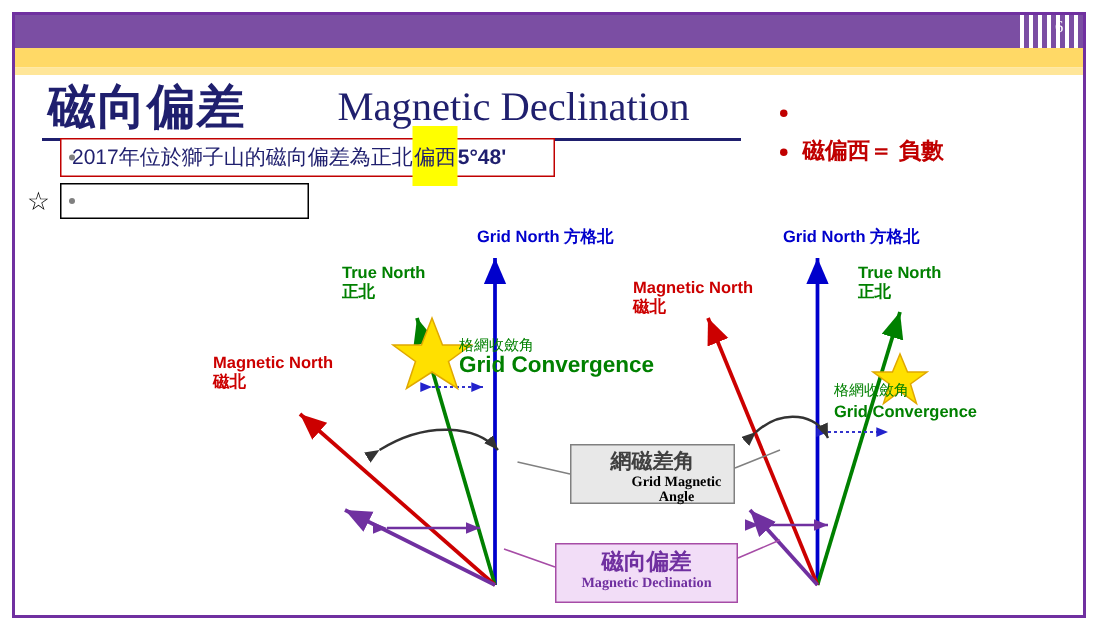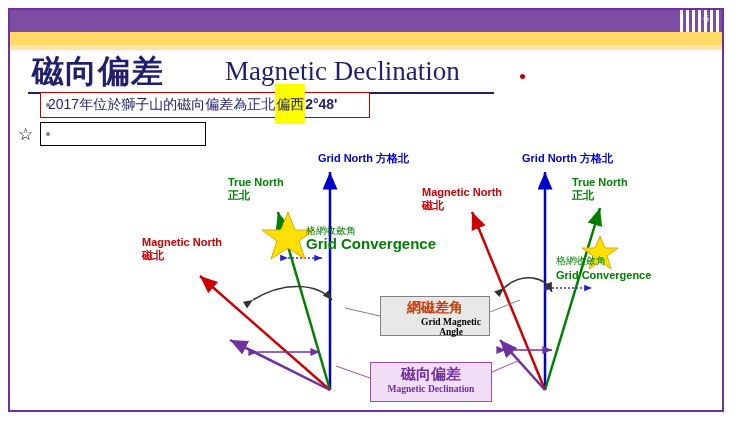--- a/index.html
+++ b/index.html
@@ -217,21 +217,21 @@
     position: absolute;
     left: 380px;
     top: 296px;
     width: 110px;
     height: 40px;
     background: #e8e8e8;
     border: 1px solid #808080;
     box-sizing: border-box;
     text-align: center;
   }
-  .box-gma .cn { font-size: 14px; font-weight: bold; color: #c2410c; margin-top: 2px; }
+  .box-gma .cn { font-size: 14px; font-weight: bold; color: #404040; margin-top: 2px; }
   .box-gma .en { font-size: 9.5px; font-weight: bold; color: #000000; font-family: "Liberation Serif", serif; margin-left: 32px; }
 
   .box-md {
     position: absolute;
     left: 370px;
     top: 362px;
     width: 122px;
     height: 40px;
     background: #f2ddf7;
     border: 1px solid #a64ca6;
@@ -262,29 +262,30 @@
 
   <div class="frame"></div>
 
   <div class="title-cn">磁向偏差</div>
   <div class="title-en">Magnetic Declination</div>
   <div class="title-underline"></div>
 
   <div class="bullet1-box"></div>
   <div class="bullet1-dot"></div>
   <div class="bullet1-text">
-    <span>2017年位於獅子山的磁向偏差為正北</span><span class="highlight-xi">偏西</span><span class="bold-val">2°48'</span>
+    <span>2017年位於獅子山的磁向偏差為正北</span><span class="highlight-xi">偏西</span><span class="bold-val">5°48'</span>
   </div>
 
   <div class="star-outline">☆</div>
   <div class="bullet2-box"></div>
   <div class="bullet2-dot"></div>
 
   <div class="legend">
     <div class="legend-row"><span class="dot"></span></div>
+    <div class="legend-row"><span class="dot"></span><span>磁偏西＝  負數</span></div>
   </div>
 
   <svg class="diagram" viewBox="0 0 740 424">
     <defs>
       <marker id="ar-blue" markerWidth="9" markerHeight="9" refX="7" refY="3" orient="auto">
         <path d="M0,0 L7,3 L0,6 z" fill="#0000cc"></path>
       </marker>
       <marker id="ar-green" markerWidth="9" markerHeight="9" refX="7" refY="3" orient="auto">
         <path d="M0,0 L7,3 L0,6 z" fill="#008000"></path>
       </marker>

